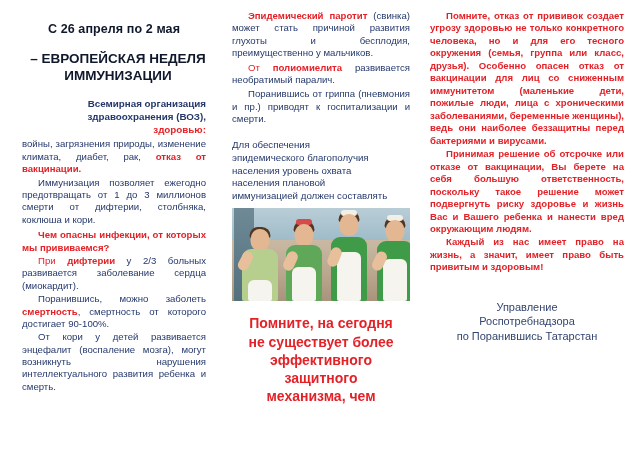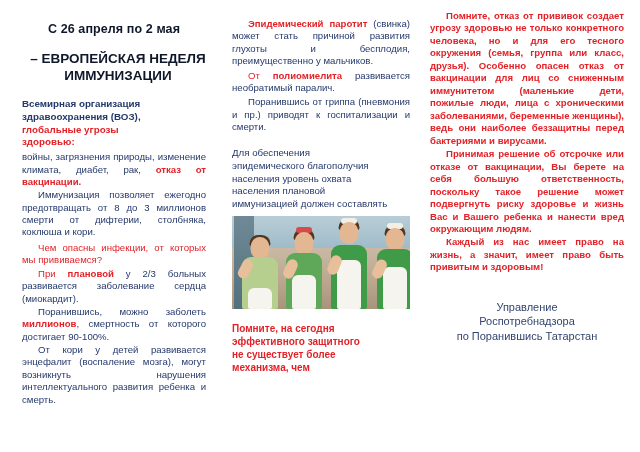--- a/index.html
+++ b/index.html
@@ -28,21 +28,21 @@
   .col {
     box-sizing: border-box;
     height: 452px;
   }
   .col-left {
     width: 218px;
     padding: 22px 12px 4px 22px;
   }
   .col-mid {
     width: 200px;
-    padding: 18px 8px 4px 14px;
+    padding: 10px 8px 4px 14px;
   }
   .col-right {
     width: 222px;
     padding: 10px 16px 4px 12px;
   }
 
   
   .headline {
     color: #0f172a;
     font-weight: bold;
@@ -74,32 +74,32 @@
     -webkit-hyphens: none;
     hyphens: none;
   }
   .para.noindent { text-indent: 0; }
   .red { color: #e32228; }
   .redb { color: #e32228; font-weight: bold; }
 
   .who-head {
     font-size: 9.8px;
     font-weight: bold;
-    text-align: left;
+    text-align: right;
     line-height: 1.3;
     margin: 0 0 2px 0;
     color: #24386b;
   }
   .who-head .glob {
     color: #e32228;
   }
 
   .sub-q {
     font-size: 9.6px;
-    font-weight: normal;
+    font-weight: bold;
     color: #e32228;
     text-align: justify;
     text-indent: 16px;
     line-height: 1.3;
     margin: 3px 0 1px 0;
   }
 
   
   .mid-block {
     margin-bottom: 2px;
@@ -198,23 +198,23 @@
     left: 50%;
     transform: translateX(-50%);
     width: 16px; height: 6px;
     border-radius: 4px;
     background: #f4f1ea;
   }
 
   .remember {
     color: #e32228;
     font-weight: bold;
-    font-size: 10px;
-    line-height: 1.3;
-    text-align: left;
+    font-size: 14px;
+    line-height: 1.3;
+    text-align: center;
     margin: 13px 0 0 0;
   }
 
   
   .para-red {
     font-size: 9.6px;
     line-height: 1.3;
     text-align: justify;
     text-indent: 16px;
     color: #e32228;
@@ -237,34 +237,33 @@
   <div class="col col-left">
 
     <div class="headline">
       <p class="headline-date">С 26 апреля по 2 мая</p>
       <p class="headline-title">– ЕВРОПЕЙСКАЯ НЕДЕЛЯ ИММУНИЗАЦИИ</p>
     </div>
 
     <div class="who-head">
       <div>Всемирная организация</div>
       <div>здравоохранения (ВОЗ),</div>
-      <div class="glob">глобальные угрозы</div>
       <div class="glob">здоровью:</div>
     </div>
 
     <p class="para noindent"><span>войны, загрязнения природы, изменение климата, диабет, рак,</span>
       <span class="redb">отказ от вакцинации.</span></p>
 
-    <p class="para">Иммунизация позволяет ежегодно предотвращать от 8 до 3 миллионов смерти от дифтерии, столбняка, коклюша и кори.</p>
+    <p class="para">Иммунизация позволяет ежегодно предотвращать от 1 до 3 миллионов смерти от дифтерии, столбняка, коклюша и кори.</p>
 
     <p class="sub-q">Чем опасны инфекции, от которых мы прививаемся?</p>
 
-    <p class="para"><span class="red">При </span><span class="redb">плановой</span><span> у 2/3 больных развивается заболевание сердца (миокардит).</span></p>
-
-    <p class="para"><span>Поранившись, можно заболеть </span><span class="redb">миллионов</span><span>, смертность от которого достигает 90-100%.</span></p>
+    <p class="para"><span class="red">При </span><span class="redb">дифтерии</span><span> у 2/3 больных развивается заболевание сердца (миокардит).</span></p>
+
+    <p class="para"><span>Поранившись, можно заболеть </span><span class="redb">смертность</span><span>, смертность от которого достигает 90-100%.</span></p>
 
     <p class="para">От кори у детей развивается энцефалит (воспаление мозга), могут возникнуть нарушения интеллектуального развития ребенка и смерть.</p>
   </div>
 
   <div class="col col-mid">
 
     <p class="para mid-block"><span class="redb">Эпидемический паротит</span><span> (свинка) может стать причиной развития глухоты и бесплодия, преимущественно у мальчиков.</span></p>
 
     <p class="para mid-block"><span class="red">От </span><span class="redb">полиомиелита</span><span> развивается необратимый паралич.</span></p>
 
@@ -324,22 +323,22 @@
             <div class="dress" style="background:#3f9b47;"></div>
             <div class="apron" style="height:70%;"></div>
           </div>
           <div class="arm" style="left:1px; bottom:30px; transform:rotate(26deg);"></div>
         </div>
       </div>
     </div>
 
     <div class="remember">
       <div>Помните, на сегодня</div>
+      <div>не существует более</div>
       <div>эффективного защитного</div>
-      <div>не существует более</div>
       <div>механизма, чем</div>
     </div>
   </div>
 
   <div class="col col-right">
 
     <p class="para-red">Помните, отказ от прививок создает угрозу здоровью не только конкретного человека, но и для его тесного окружения (семья, группа или класс, друзья). Особенно опасен отказ от вакцинации для лиц со сниженным иммунитетом (маленькие дети, пожилые люди, лица с хроническими заболеваниями, беременные женщины), ведь они наиболее беззащитны перед бактериями и вирусами.</p>
 
     <p class="para-red">Принимая решение об отсрочке или отказе от вакцинации, Вы берете на себя большую ответственность, поскольку такое решение может подвергнуть риску здоровье и жизнь Вас и Вашего ребенка и нанести вред окружающим людям.</p>
 

